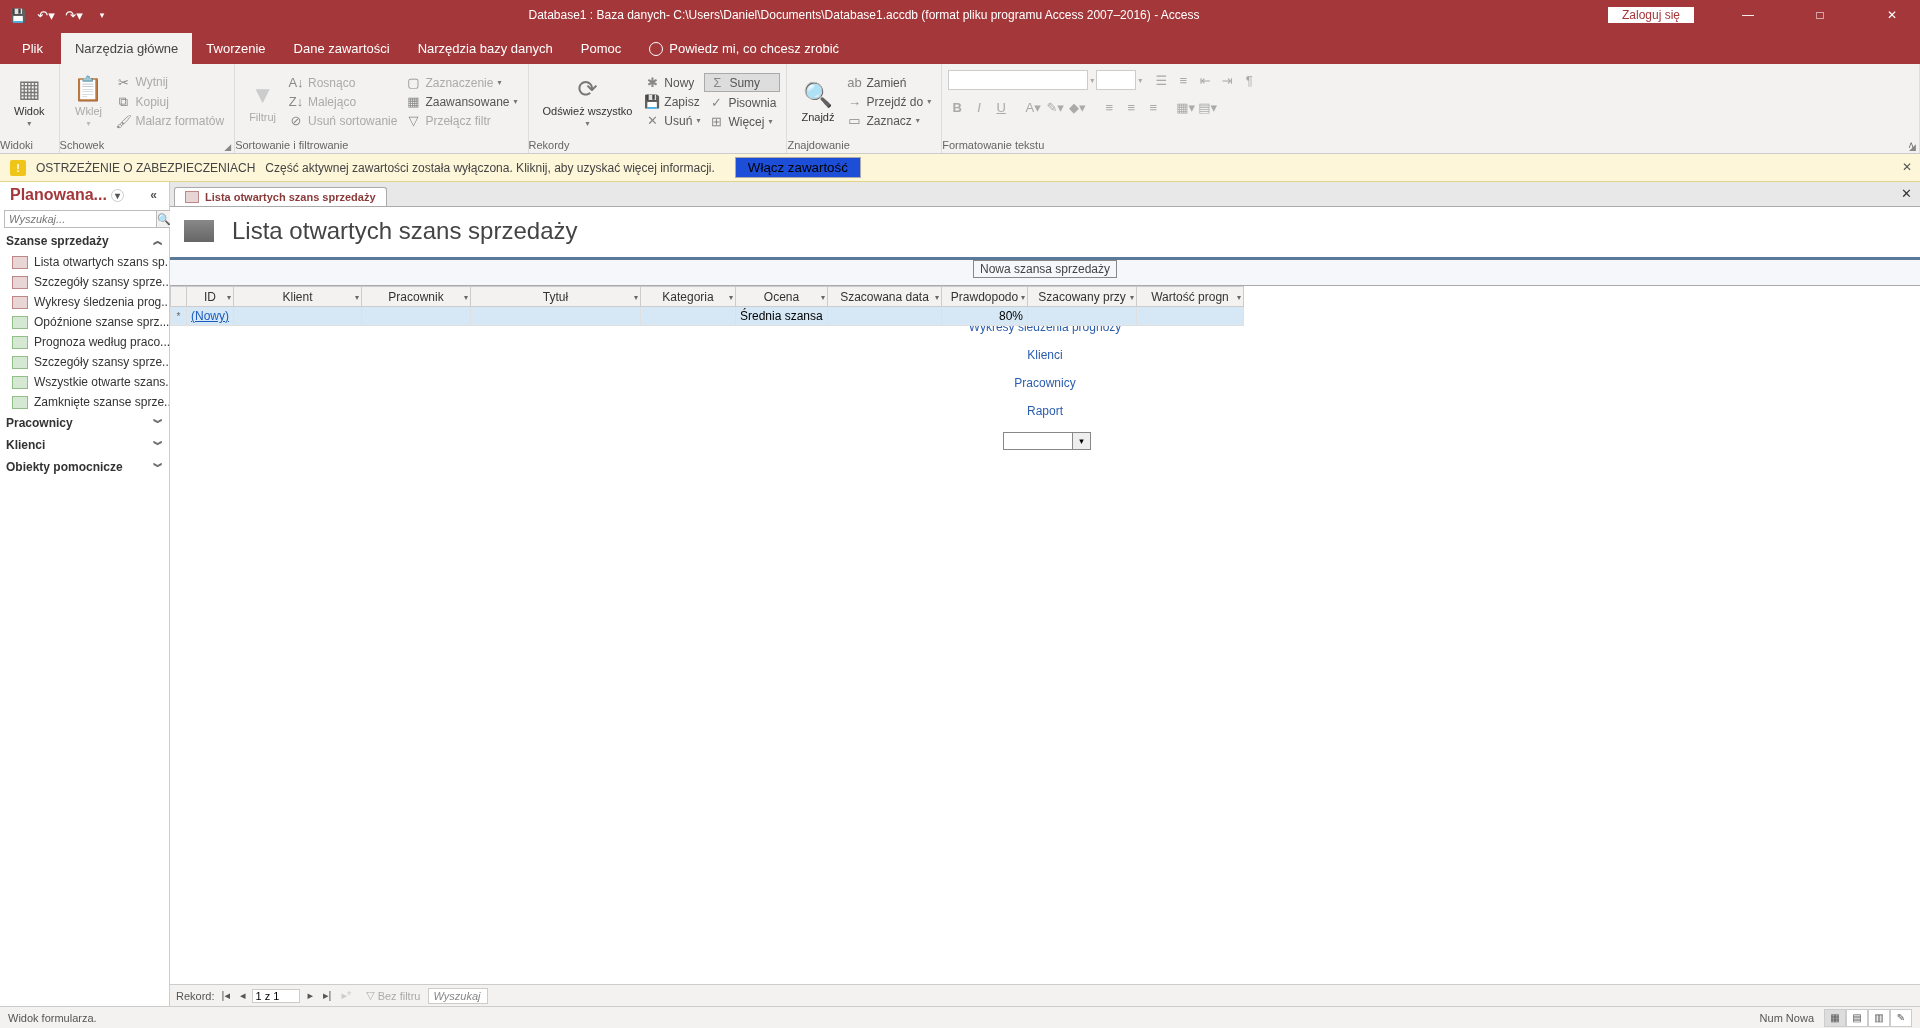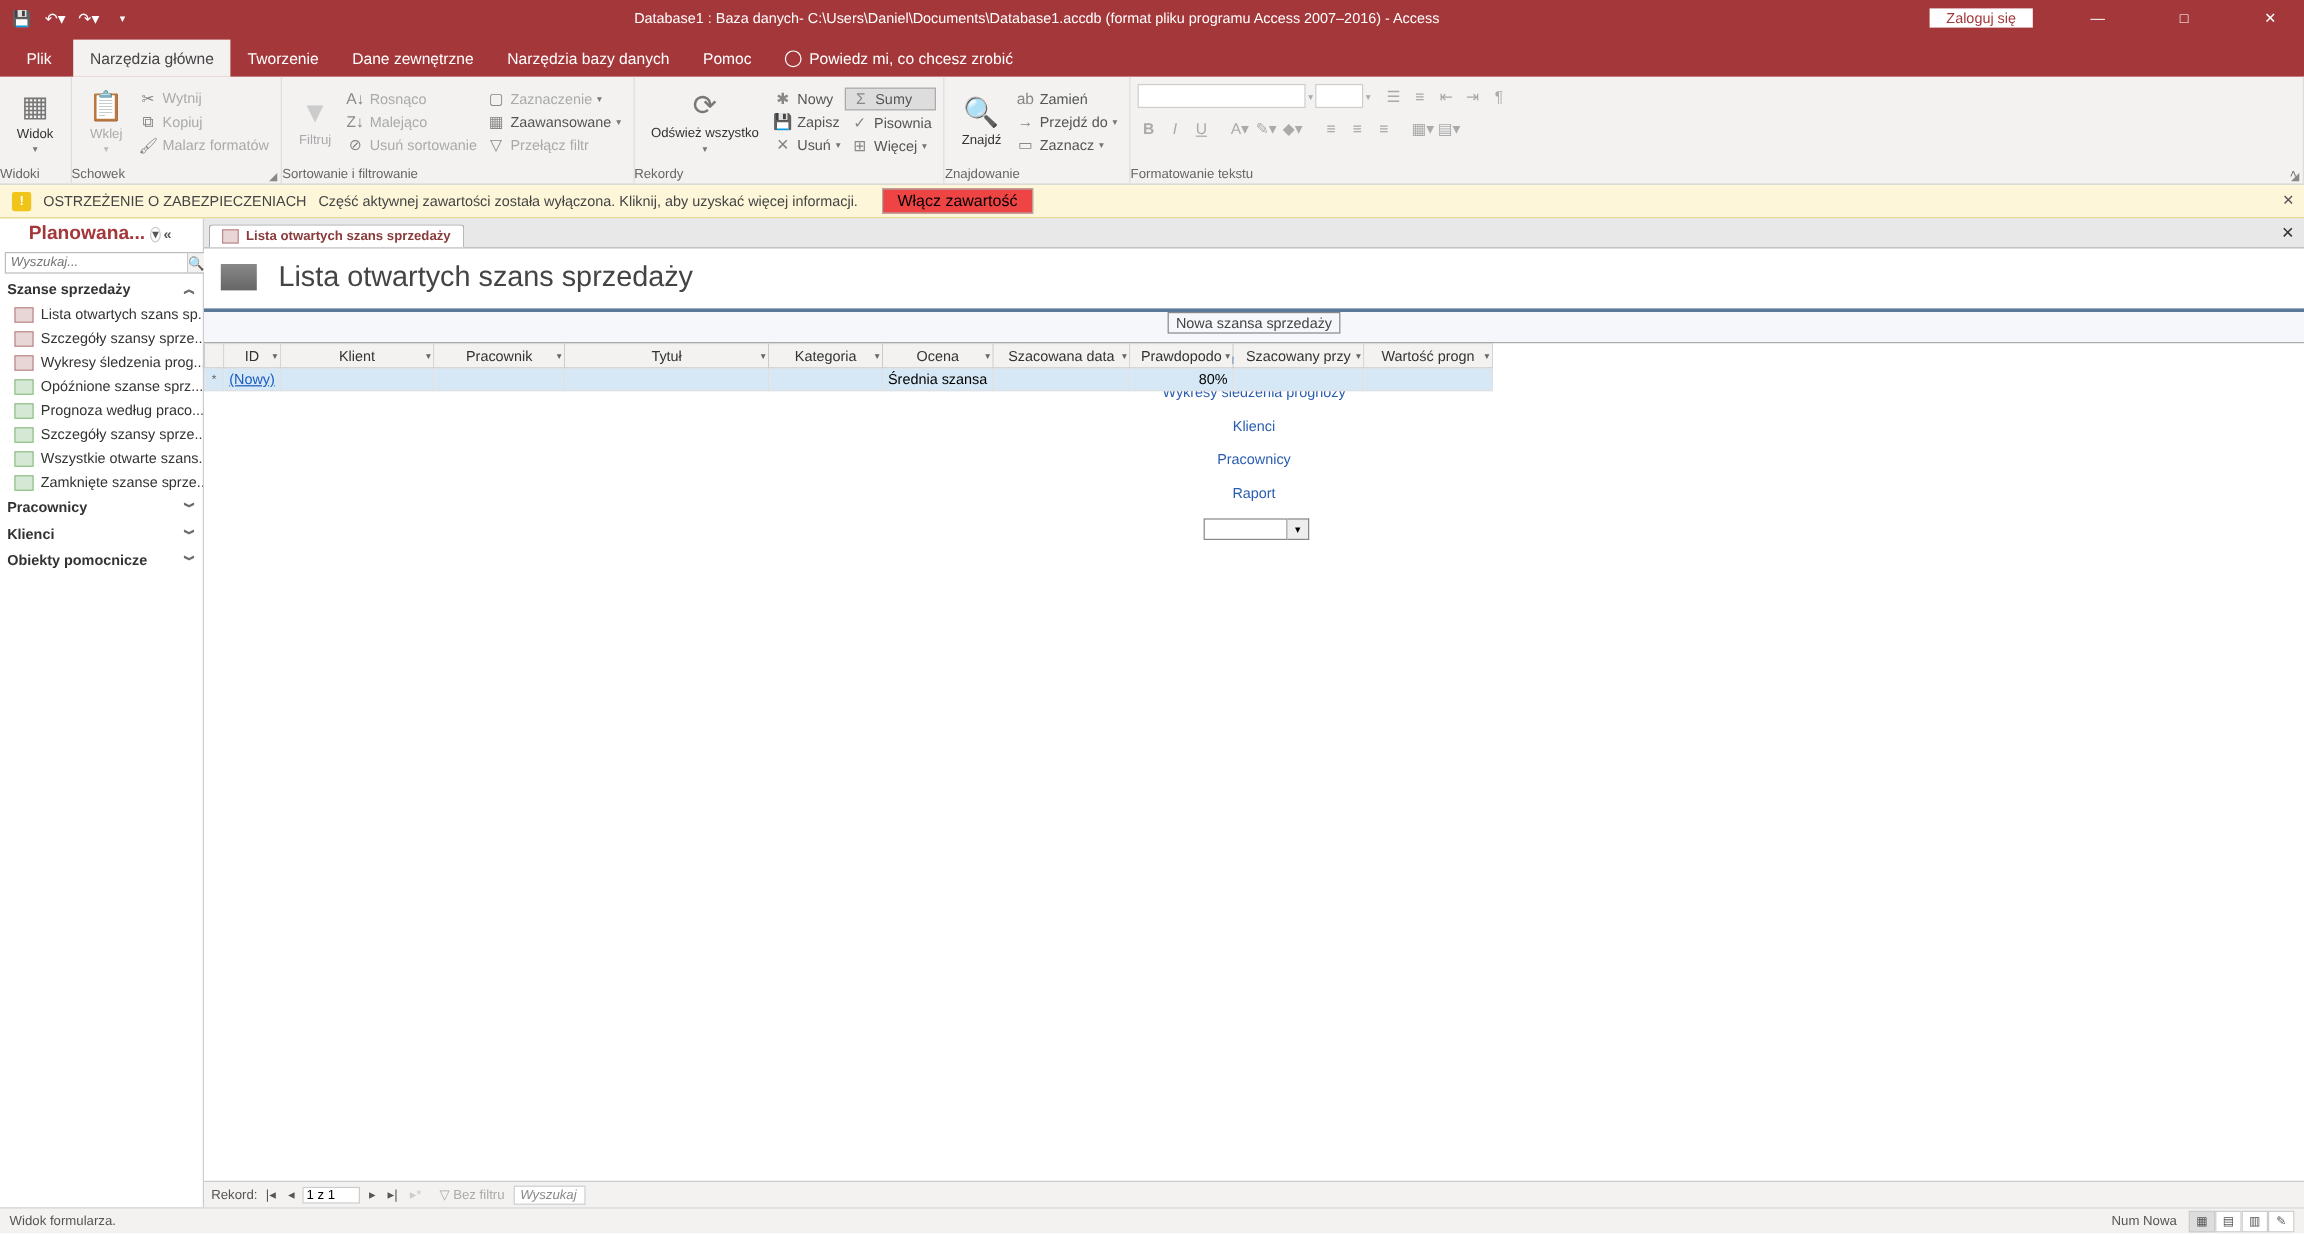--- a/index.html
+++ b/index.html
@@ -40,29 +40,29 @@
 .font-sel input { height:20px; border:1px solid #ccc; background:#fff; font-size:11px; }
 .txt-row { display:flex; gap:4px; align-items:center; }
 .txt-row span { font-size:13px; color:#aaa; width:18px; text-align:center; }
 .collapse-ribbon { position:absolute; right:6px; bottom:2px; font-size:10px; color:#666; }
 
 
 .security-bar { background:#fdf6d9; border-bottom:1px solid #e0d58b; height:28px; display:flex; align-items:center; padding:0 10px; gap:10px; font-size:12px; position:relative; }
 .sec-ico { width:16px; height:16px; background:#f0c419; border-radius:2px; display:flex; align-items:center; justify-content:center; color:#fff; font-weight:bold; font-size:11px; }
 .sec-title { font-weight:normal; color:#444; }
 .sec-msg { color:#444; }
-.sec-btn { border:1px solid #aaa; background:#ef4444; padding:2px 12px; margin-left:10px; }
+.sec-btn { border:1px solid #aaa; background:#1d4ed8; padding:2px 12px; margin-left:10px; }
 .sec-close { position:absolute; right:8px; top:6px; font-size:12px; color:#555; }
 
 
 .main { display:flex; height: calc(1028px - 30px - 34px - 90px - 28px - 22px); }
 
 
 .nav { width:170px; border-right:1px solid #ccc; background:#fff; display:flex; flex-direction:column; }
-.nav-header { display:flex; align-items:center; padding:4px 24px; font-size:16px; color:#a4373a; font-weight:600; }
+.nav-header { display:flex; align-items:center; padding:4px 10px; font-size:16px; color:#a4373a; font-weight:600; }
 .nav-header .collapse { margin-left:auto; font-size:12px; color:#555; padding:2px; }
 .nav-header .ddl { font-size:10px; color:#555; margin-left:4px; border:1px solid #ccc; border-radius:50%; width:13px; height:13px; display:flex; align-items:center; justify-content:center; }
 .nav-search { display:flex; margin:2px 4px; }
 .nav-search input { flex:1; border:1px solid #bbb; padding:2px 4px; font-size:11px; font-style:italic; color:#888; }
 .nav-search button { width:20px; border:1px solid #bbb; border-left:none; background:#f3f2f1; font-size:11px; }
 .nav-section { display:flex; align-items:center; padding:4px 6px; font-weight:bold; font-size:12px; color:#333; }
 .nav-section .chev { margin-left:auto; font-size:10px; color:#666; }
 .nav-item { display:flex; align-items:center; gap:6px; padding:3px 6px 3px 12px; font-size:12px; color:#333; white-space:nowrap; overflow:hidden; }
 .nav-item .obj-ico { width:16px; height:13px; background:#d5e8d4; border:1px solid #8fbf87; font-size:8px; display:flex; align-items:center; justify-content:center; flex-shrink:0; }
 .nav-item.form .obj-ico { background:#e8d5d5; border-color:#bf8787; }
@@ -125,21 +125,21 @@
     <div class="win-btn">—</div>
     <div class="win-btn">□</div>
     <div class="win-btn">✕</div>
   </div>
 </div>
 
 <div class="ribbon-tabs">
   <div class="ribbon-tab file">Plik</div>
   <div class="ribbon-tab active">Narzędzia główne</div>
   <div class="ribbon-tab">Tworzenie</div>
-  <div class="ribbon-tab">Dane zewnętrzne</div>
+  <div class="ribbon-tab">Dane zawartości</div>
   <div class="ribbon-tab">Narzędzia bazy danych</div>
   <div class="ribbon-tab">Pomoc</div>
   <div class="tell-me">
     <span class="bulb"></span>
     <span>Powiedz mi, co chcesz zrobić</span>
   </div>
 </div>
 
 <div class="ribbon">
 

